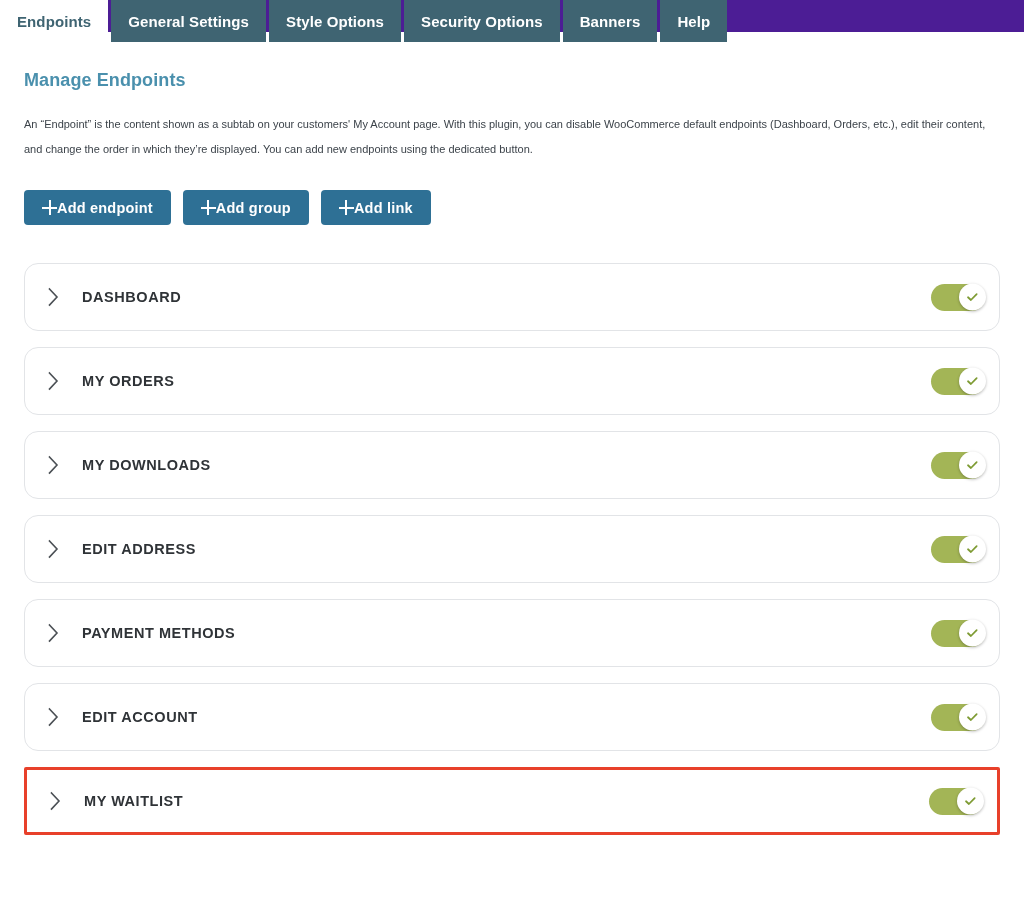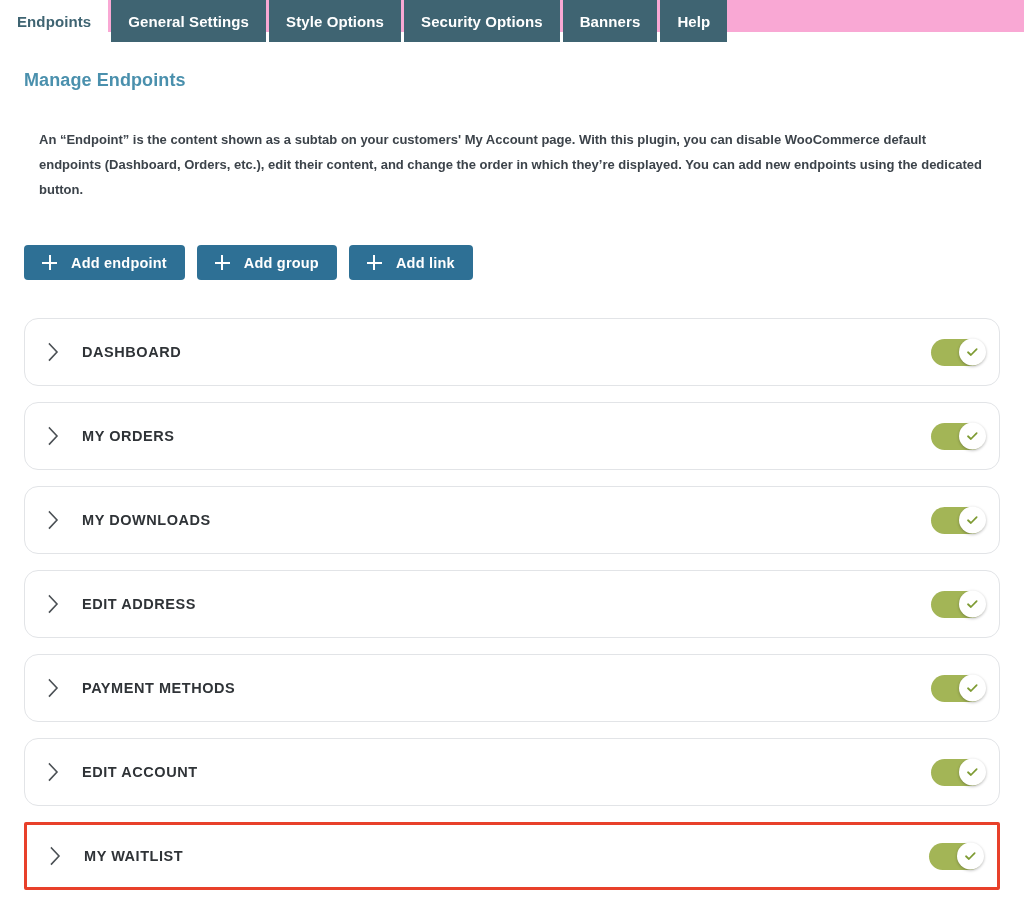--- a/index.html
+++ b/index.html
@@ -13,21 +13,21 @@
     background: #ffffff;
     font-family: "Liberation Sans", sans-serif;
     -webkit-font-smoothing: antialiased;
     overflow: hidden;
   }
 
   
   .tab-bar {
     position: relative;
     height: 32px;
-    background: #f9a8d4;
+    background: #4c1d95;
     display: flex;
     align-items: flex-start;
     gap: 3px;
     padding: 0;
   }
   .tab {
     height: 42px;
     display: flex;
     align-items: center;
     justify-content: center;
@@ -53,39 +53,37 @@
   }
   .page-title {
     margin: 0;
     padding-top: 38px;
     font-size: 18px;
     font-weight: bold;
     color: #4a90ad;
     letter-spacing: 0.1px;
   }
   .page-desc {
-    margin: 15px;
+    margin: 0;
     padding-top: 21px;
     max-width: 980px;
-    font-size: 13px;
+    font-size: 11px;
     line-height: 25px;
     color: #3c434a;
-    font-weight: bold;
   }
 
   
   .actions {
     display: flex;
     gap: 12px;
     padding-top: 28px;
   }
   .btn {
     display: inline-flex;
     align-items: center;
-    gap: 14px;
     height: 35px;
     padding: 0 18px;
     border: none;
     border-radius: 4px;
     background: #2e7095;
     color: #ffffff;
     font-family: "Liberation Sans", sans-serif;
     font-size: 14.5px;
     font-weight: bold;
     letter-spacing: 0.2px;

